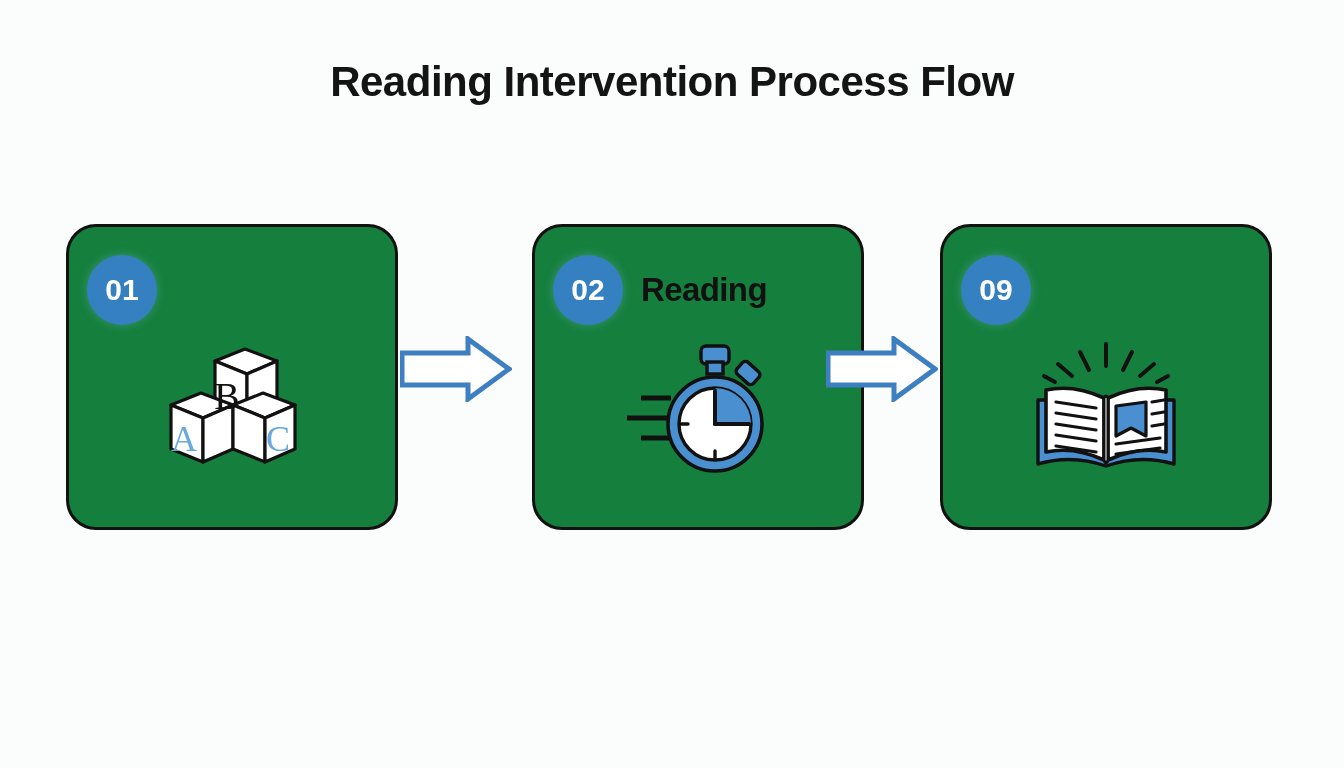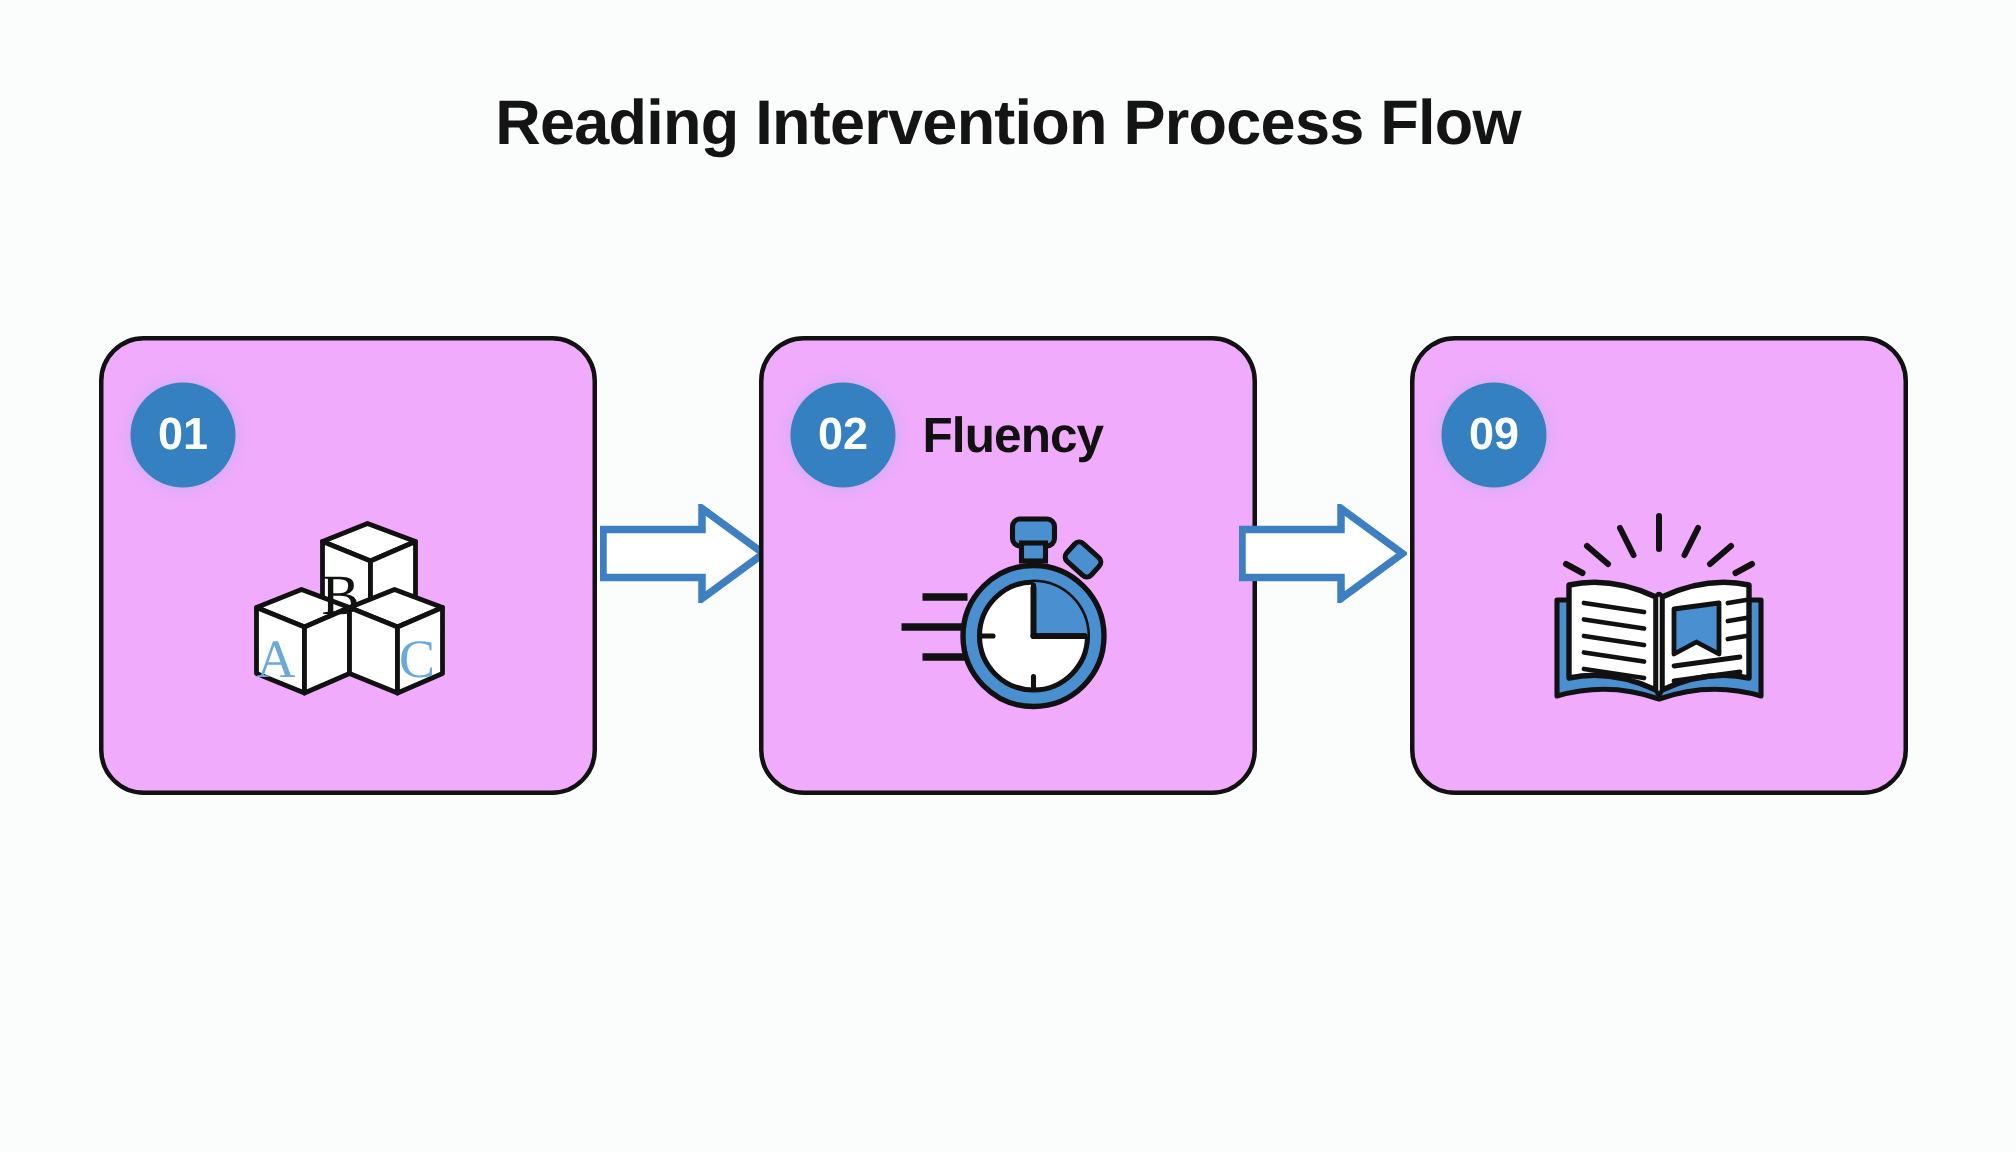--- a/index.html
+++ b/index.html
@@ -34,27 +34,27 @@
     font-family: "Liberation Sans", sans-serif;
     white-space: nowrap;
   }
 
   
   .card {
     position: absolute;
     top: 224px;
     width: 332px;
     height: 306px;
-    background: #f0abfc;
+    background: #15803d;
     border: 3px solid #111111;
     border-radius: 30px;
     box-sizing: border-box;
   }
   #card-1 { left: 66px; }
-  #card-2 { left: 506px; }
+  #card-2 { left: 532px; }
   #card-3 { left: 940px; }
 
   .card-head {
     position: absolute;
     left: 18px;
     top: 28px;
     display: flex;
     align-items: center;
     height: 70px;
   }
@@ -136,21 +136,21 @@
     </div>
   </div>
 
   <svg class="arrow" id="arrow-1" width="112" height="66" viewBox="0 0 112 66">
     <polygon points="2,17 68,17 68,3 109,33 68,63 68,49 2,49" fill="#ffffff" stroke="#3e7fc1" stroke-width="5" stroke-linejoin="miter"></polygon>
   </svg>
 
   <div class="card" id="card-2">
     <div class="card-head">
       <div class="badge">02</div>
-      <div class="card-label">Fluency</div>
+      <div class="card-label">Reading</div>
     </div>
     <div class="card-icon">
 
       <svg width="150" height="140" viewBox="0 0 150 140">
 
         <g stroke="#111111" stroke-width="5" stroke-linecap="butt">
           <line x1="18" y1="58" x2="48" y2="58"></line>
           <line x1="4" y1="78" x2="46" y2="78"></line>
           <line x1="18" y1="98" x2="48" y2="98"></line>
         </g>

